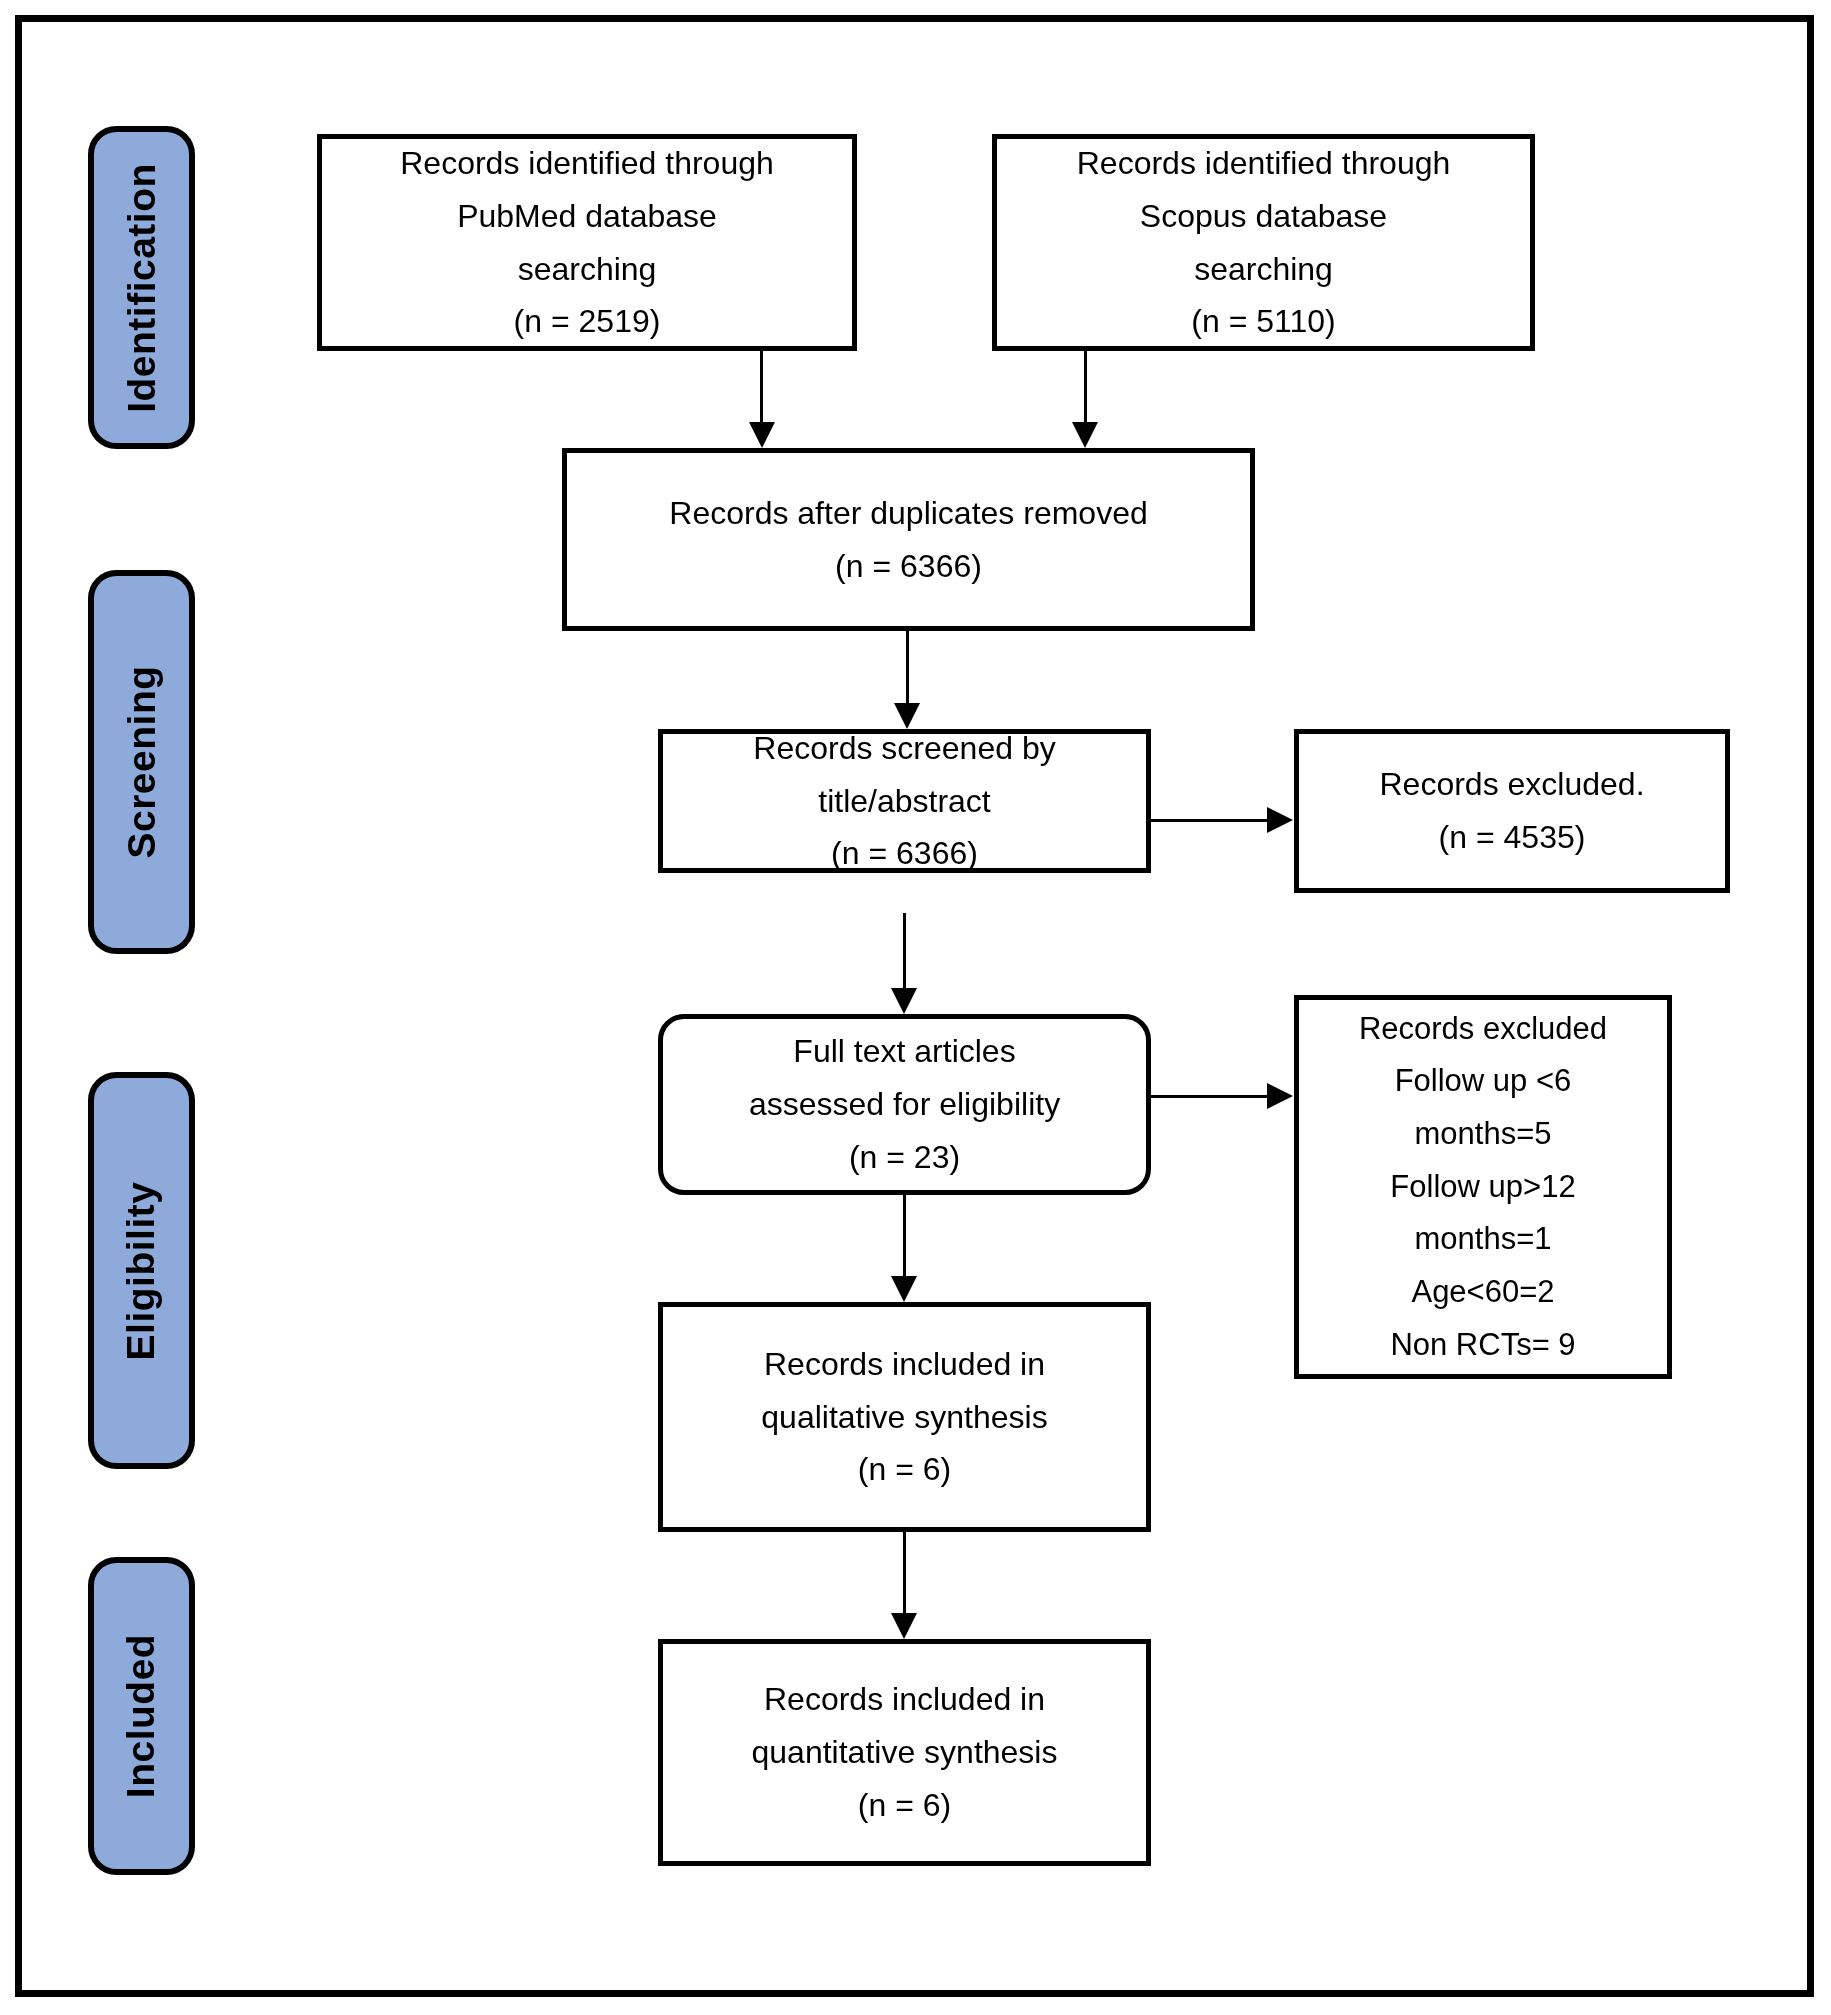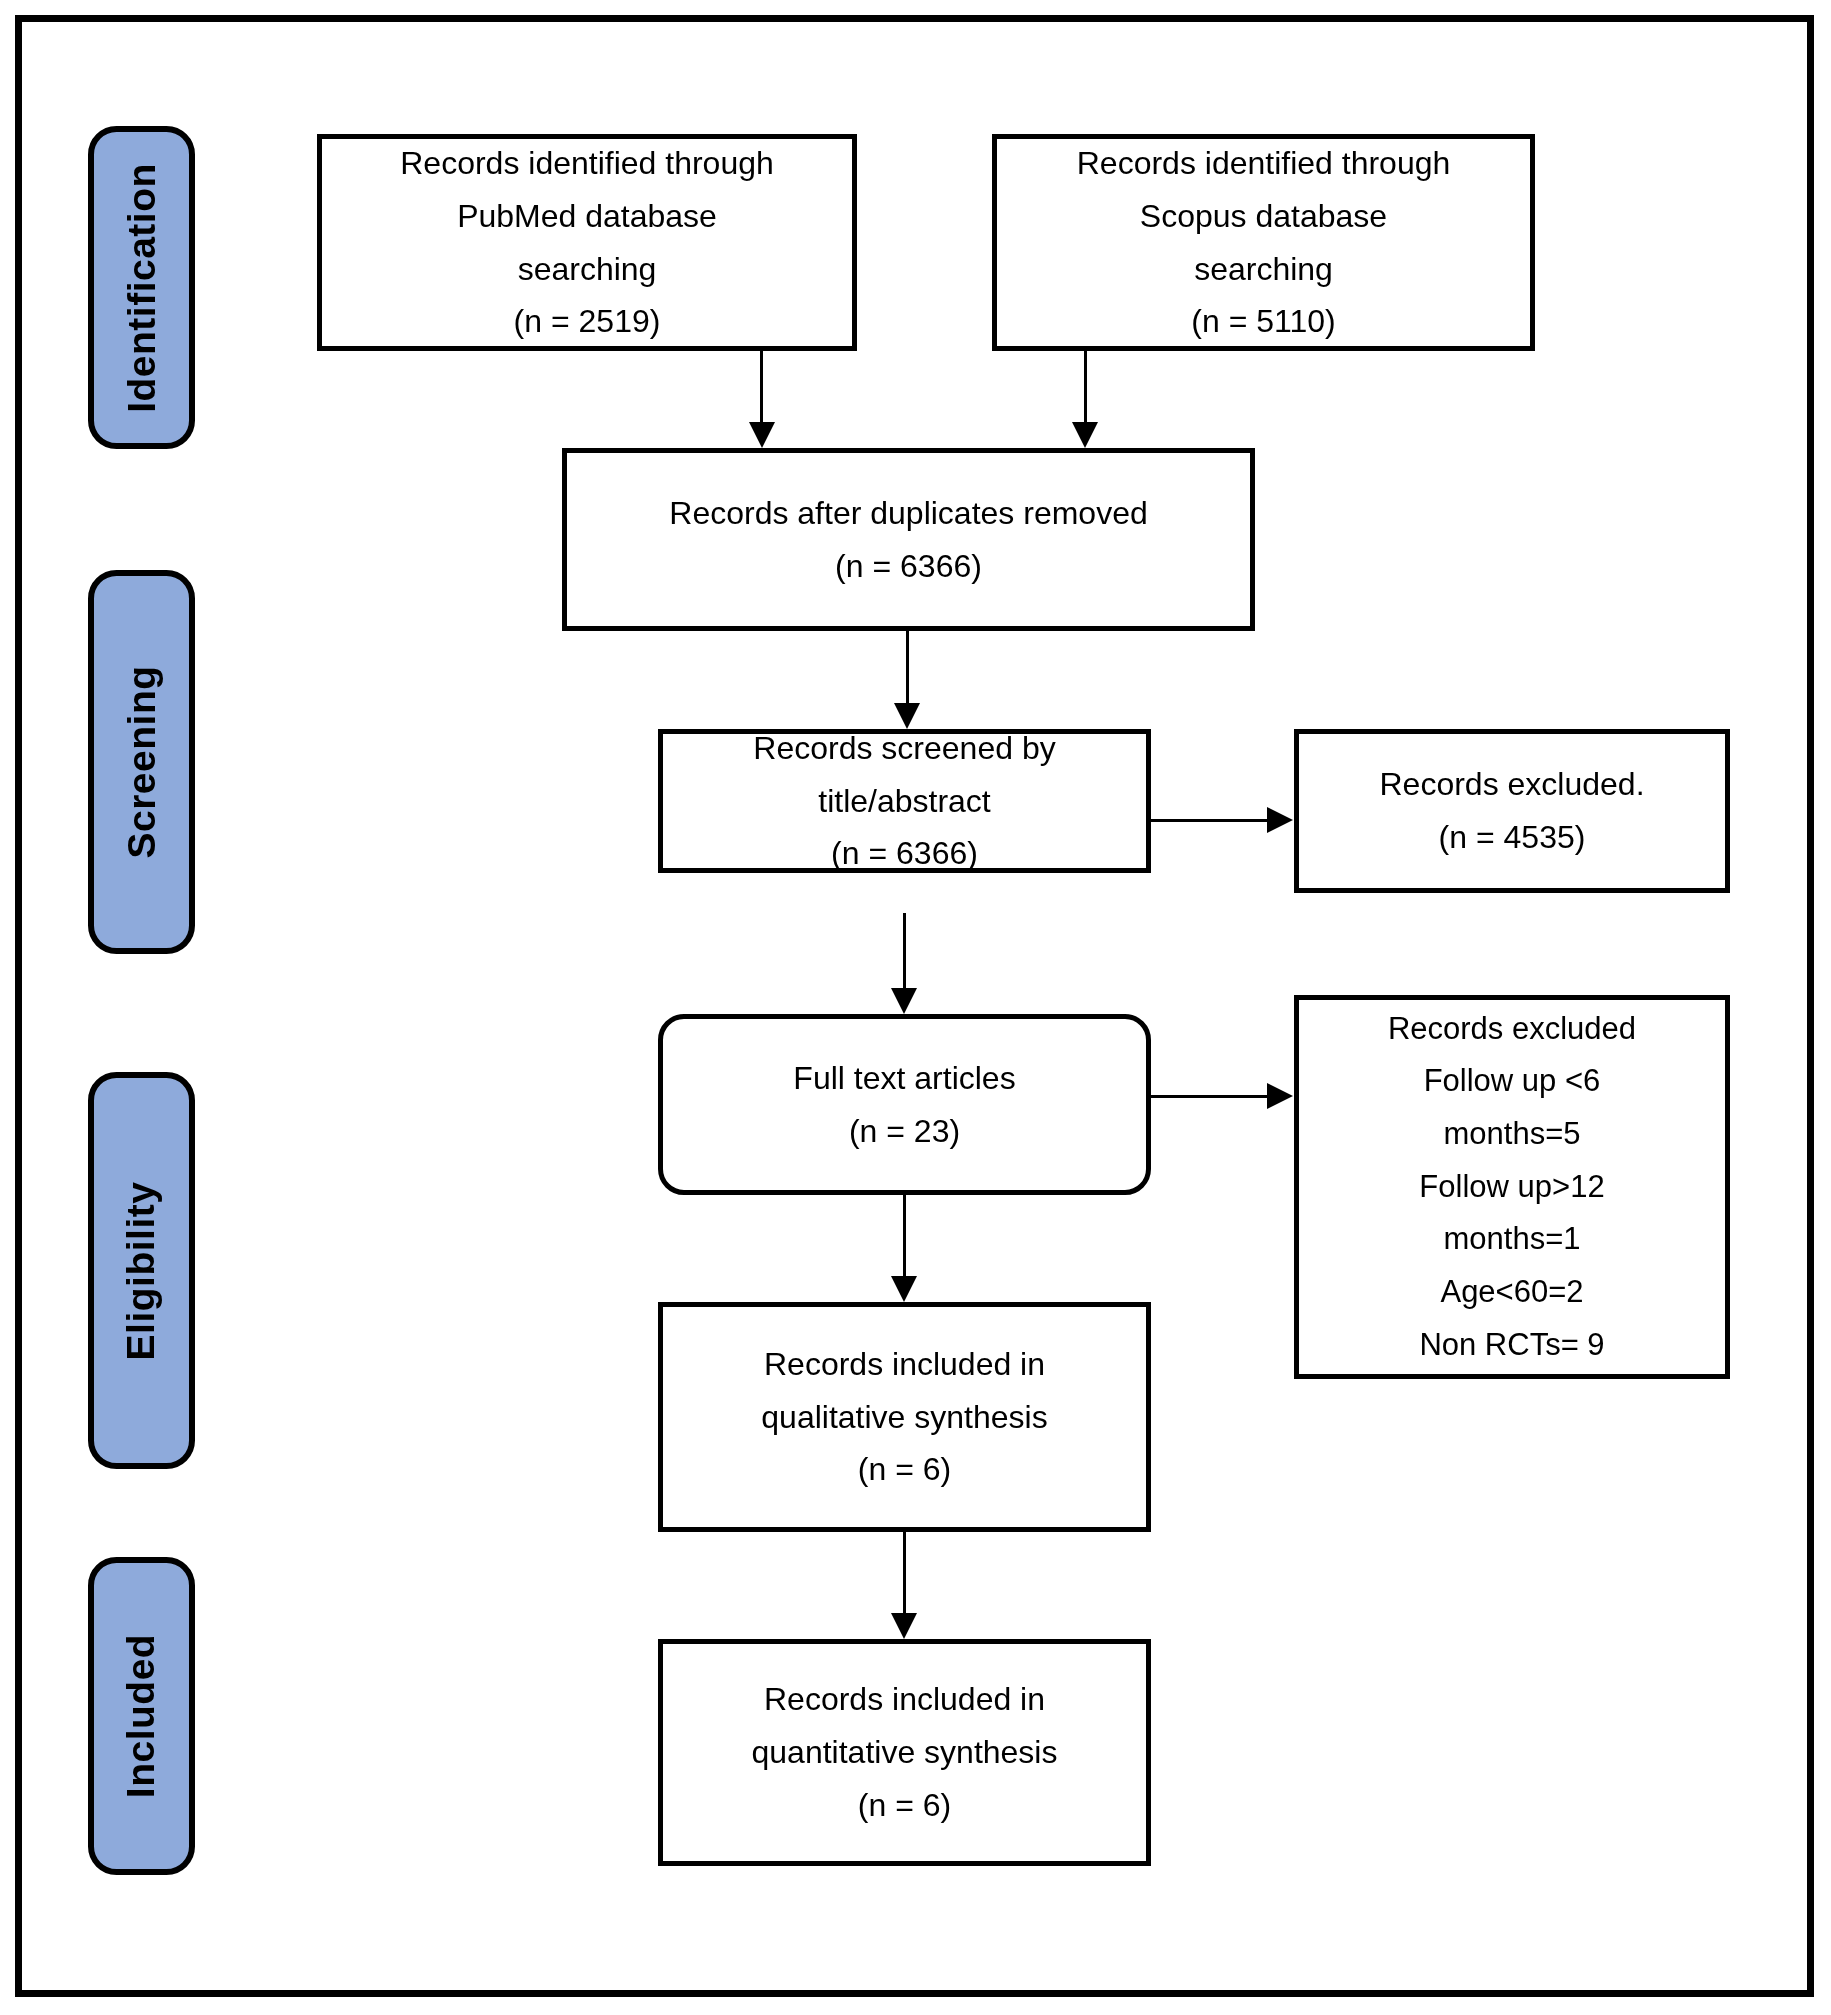--- a/index.html
+++ b/index.html
@@ -120,24 +120,25 @@
     <div>(n = 6366)</div>
   </div>
 
   <div class="flow-box" style="left:1294px; top:729px; width:436px; height:164px;">
     <div>Records excluded.</div>
     <div>(n = 4535)</div>
   </div>
 
   <div class="flow-box" style="left:658px; top:1014px; width:493px; height:181px;border-radius:26px;">
     <div>Full text articles</div>
+    <div>assessed for eligibility</div>
     <div>(n = 23)</div>
   </div>
 
-  <div class="flow-box" style="left:1294px; top:995px; width:436px; height:384px; font-size:31px; line-height:1.7;">
+  <div class="flow-box" style="left:1294px; top:995px; width:378px; height:384px; font-size:31px; line-height:1.7;">
     <div>Records excluded</div>
     <div>Follow up &lt;6</div>
     <div>months=5</div>
     <div>Follow up&gt;12</div>
     <div>months=1</div>
     <div>Age&lt;60=2</div>
     <div>Non RCTs= 9</div>
   </div>
 
   <div class="flow-box" style="left:658px; top:1302px; width:493px; height:230px;">

